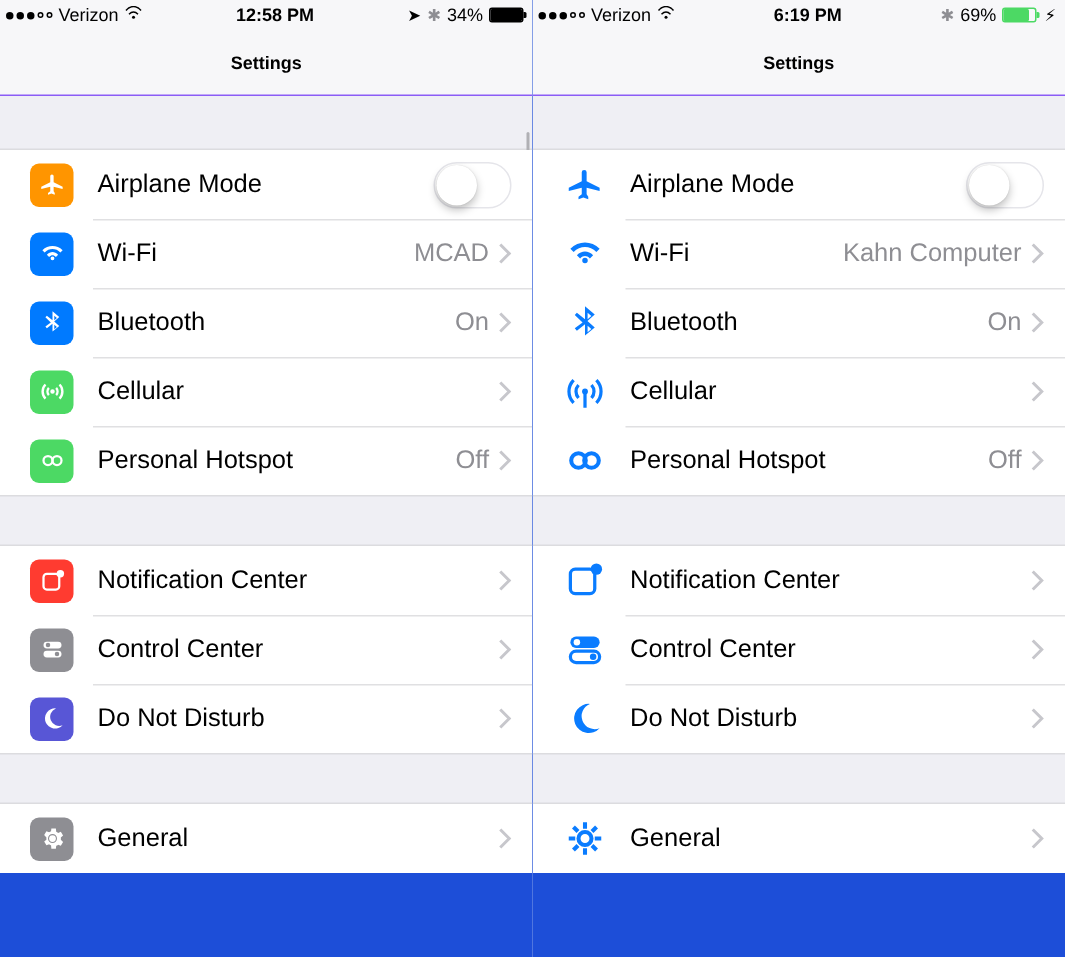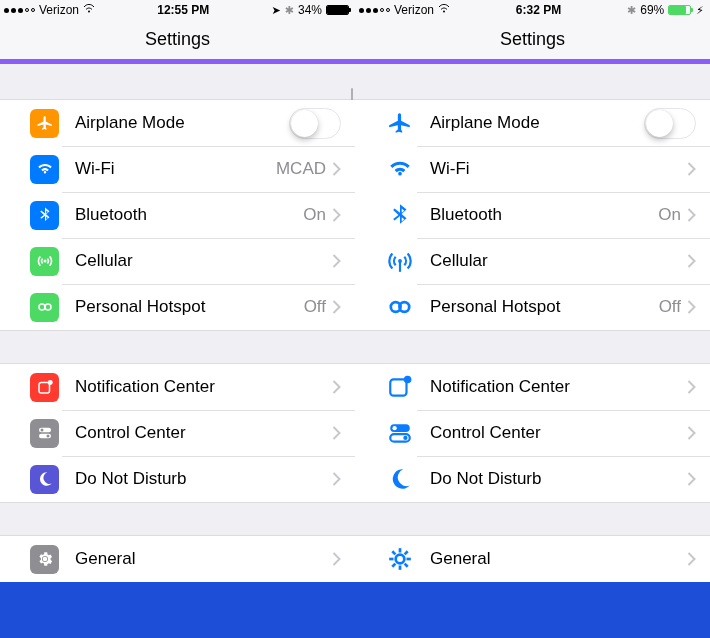--- a/index.html
+++ b/index.html
@@ -12,26 +12,26 @@
   .dot{width:5px;height:5px;border-radius:50%;background:#000}
   .dot.e{background:transparent;border:1px solid #000;width:4px;height:4px}
   .battery{display:inline-block;width:23px;height:10px;border:1px solid #000;border-radius:2px;position:relative}
   .battery:after{content:"";position:absolute;right:-3px;top:2px;width:2px;height:4px;background:#000;border-radius:0 1px 1px 0}
   .battery .fill{position:absolute;left:0;top:0;bottom:0;border-radius:1px}
   .battery.full .fill{width:100%;background:#000}
   .battery.green{border-color:#4cd964}
   .battery.green:after{background:#4cd964}
   .battery.green .fill{background:#4cd964}
   .bolt{font-size:11px;margin-left:1px}
-  .nav{height:44px;background:#f7f7f9;border-bottom:5px solid #8b5cf6;display:flex;align-items:center;justify-content:center;font-size:18px;font-weight:400}
+  .nav{height:44px;background:#f7f7f9;border-bottom:1px solid #8b5cf6;display:flex;align-items:center;justify-content:center;font-size:12px;font-weight:700}
   .content{flex:1;overflow:hidden}
   .gap{height:30px;background:#efeff4;border-bottom:1px solid #dcdcdf}
   .gap.first{height:36px}
   .gap.mid{height:34px;border-top:1px solid #dcdcdf}
-  .row{height:46px;background:#fff;display:flex;align-items:center;padding:0 14px 0 30px;position:relative}
+  .row{height:46px;background:#fff;display:flex;align-items:center;padding:0 14px 0 20px;position:relative}
   .row + .row:before{content:"";position:absolute;left:62px;right:0;top:0;height:1px;background:#e0e0e2}
   .icon-box{width:29px;height:29px;border-radius:6px;display:flex;align-items:center;justify-content:center;margin-right:16px;flex:0 0 29px}
   .icon-box svg{width:18px;height:18px}
   .right .icon-box{background:transparent}
   .right .icon-box svg{width:26px;height:26px}
   
   .bg-orange{background:#ff9500}
   .bg-blue{background:#007aff}
   .bg-blue2{background:#007aff}
   .bg-green{background:#4cd964}
@@ -64,21 +64,21 @@
         </span>
       <span>Verizon</span>
       <span>
         <svg width="12" height="10" viewBox="0 0 24 20">
             <path d="M2 6 C8 -1 16 -1 22 6" stroke="#000" fill="none" stroke-width="2"></path>
             <path d="M6 11 C10 7 14 7 18 11" stroke="#000" fill="none" stroke-width="2"></path>
             <circle cx="12" cy="15" r="2" fill="#000"></circle>
           </svg>
       </span>
     </div>
-    <div class="status-center">12:55 PM</div>
+    <div class="status-center">12:58 PM</div>
     <div class="status-right">
       <span style="font-size:11px">➤</span>
       <span style="font-size:11px;color:#8e8e93;font-weight:300">✱</span>
       <span>34%</span>
       <span class="battery full">
           <span class="fill"></span>
         </span>
     </div>
   </div>
   <div class="nav">Settings</div>
@@ -216,21 +216,21 @@
         </span>
       <span>Verizon</span>
       <span>
         <svg width="12" height="10" viewBox="0 0 24 20">
             <path d="M2 6 C8 -1 16 -1 22 6" stroke="#000" fill="none" stroke-width="2"></path>
             <path d="M6 11 C10 7 14 7 18 11" stroke="#000" fill="none" stroke-width="2"></path>
             <circle cx="12" cy="15" r="2" fill="#000"></circle>
           </svg>
       </span>
     </div>
-    <div class="status-center">6:32 PM</div>
+    <div class="status-center">6:19 PM</div>
     <div class="status-right">
       <span style="font-size:11px;color:#8e8e93;font-weight:300">✱</span>
       <span>69%</span>
       <span class="battery green">
           <span class="fill" style="width:81%"></span>
         </span>
       <span class="bolt">⚡︎</span>
     </div>
   </div>
   <div class="nav">Settings</div>
@@ -248,20 +248,21 @@
           <div class="knob"></div>
         </div>
     </div>
     <div class="row">
       <div class="icon-box">
         <svg viewBox="0 0 24 24">
             <path class="blue-fill" d="M3 9c5-5 13-5 18 0l-2 2c-4-4-10-4-14 0zM7 13c3-3 7-3 10 0l-2 2c-2-2-4-2-6 0zM12 18a1.7 1.7 0 1 0 0-3.4 1.7 1.7 0 0 0 0 3.4z"></path>
           </svg>
       </div>
       <div class="label">Wi-Fi</div>
+      <div class="value">Kahn Computer</div>
       <svg class="chev" viewBox="0 0 8 14">
           <path d="M1 1l6 6-6 6" stroke="currentColor" fill="none" stroke-width="2"></path>
         </svg>
     </div>
     <div class="row">
       <div class="icon-box">
         <svg viewBox="0 0 24 24">
             <path class="blue-fill" d="M12 2l6 5-4.5 4 4.5 4-6 5V13l-5 4-1.3-1.4L10.5 12 5.7 7.4 7 6l5 4V2zm1.6 4v4l2.3-2-2.3-2zm0 8v4l2.3-2-2.3-2z"></path>
           </svg>
       </div>

